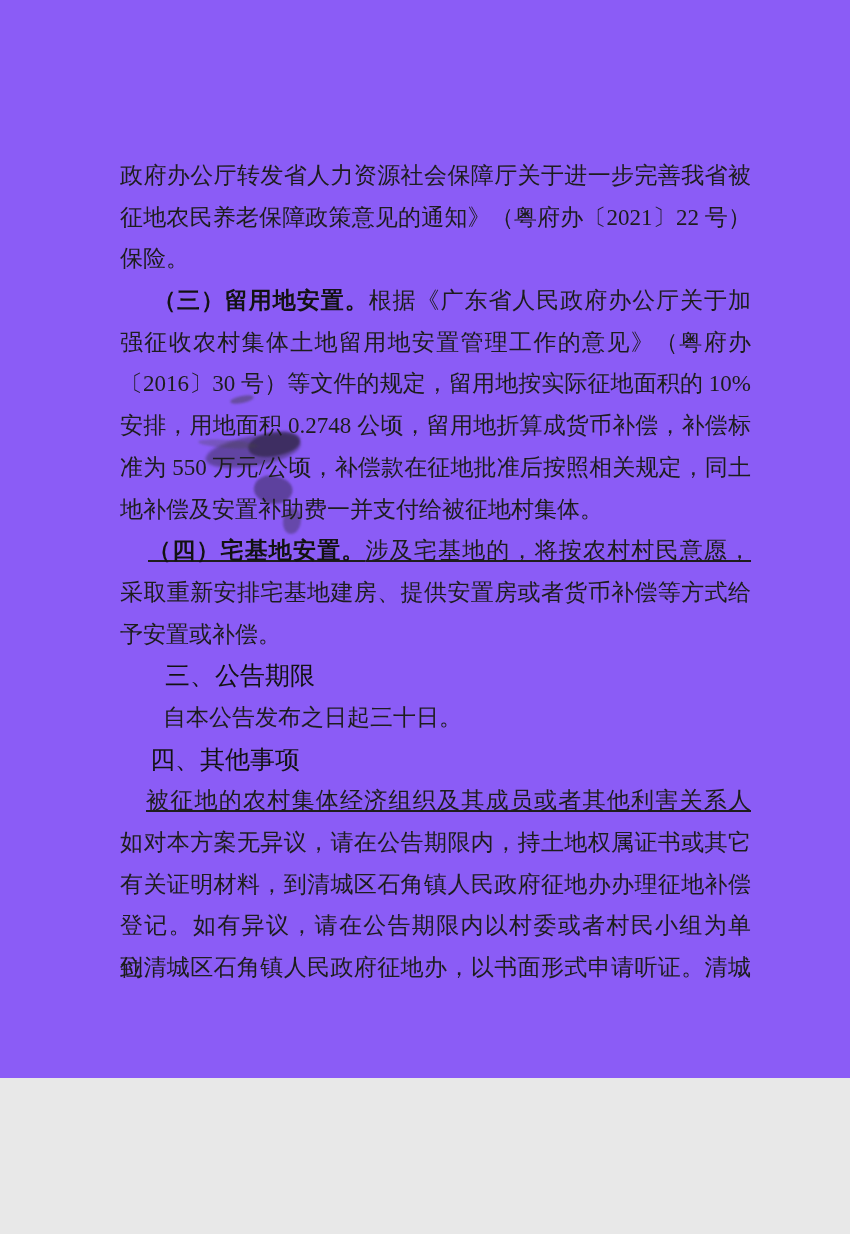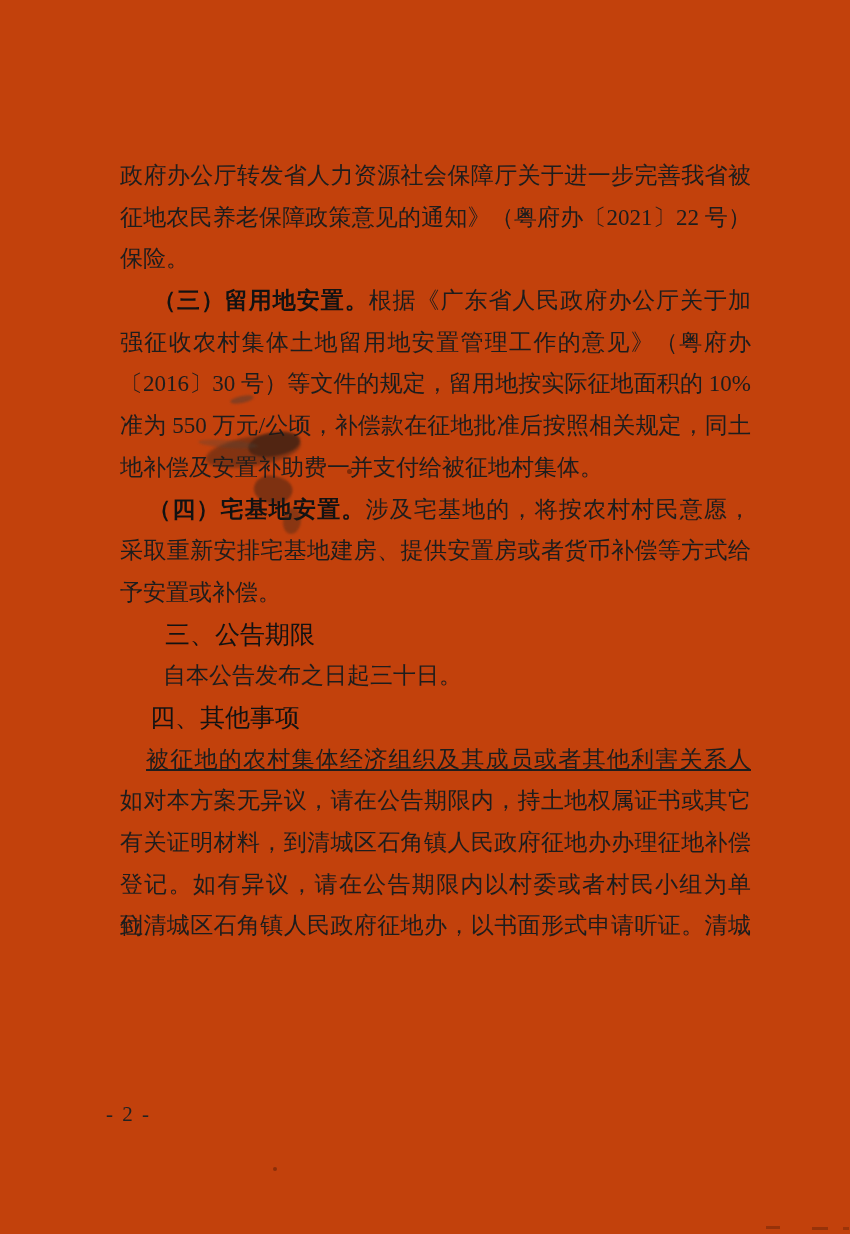--- a/index.html
+++ b/index.html
@@ -1,20 +1,20 @@
 <!DOCTYPE html>
 <html><head>
 <meta charset="utf-8">
 <style>
   html,body{margin:0;padding:0;background:#e8e8e8;}
   .page{
     position:relative;
-    width:850px;height:1234px;
+    width:850px;height:1078px;
     margin:0 auto;
-    background:#c2410c;
+    background:#8b5cf6;
     overflow:hidden;
     color:#1d1d1d;
   }
   .textblock{
     position:absolute;
     left:120px;top:155px;
     width:631px;
     font-family:"Liberation Serif","DejaVu Serif",serif;
     font-size:23px;
     color:#1d1d1d;
@@ -77,23 +77,24 @@
 
 <div class="page">
 
   <div class="textblock">
       <div class="line body fill"><span>政府办公厅转发省人力资源社会保障厅关于进一步完善我省被</span></div>
       <div class="line body fill"><span>征地农民养老保障政策意见的通知》（粤府办〔2021〕22 号）</span></div>
       <div class="line body"><span>保险。</span></div>
       <div class="line body fill" style="padding-left: 33px;"><span class="em">（三）留用地安置。</span><span>根据《广东省人民政府办公厅关于加</span></div>
       <div class="line body fill"><span>强征收农村集体土地留用地安置管理工作的意见》（粤府办</span></div>
       <div class="line body fill"><span>〔2016〕30 号）等文件的规定，留用地按实际征地面积的 10%</span></div>
+      <div class="line body fill"><span>安排，用地面积 0.2748 公顷，留用地折算成货币补偿，补偿标</span></div>
       <div class="line body fill"><span>准为 550 万元/公顷，补偿款在征地批准后按照相关规定，同土</span></div>
       <div class="line body"><span>地补偿及安置补助费一并支付给被征地村集体。</span></div>
-      <div class="line body fill" style="padding-left: 28px;"><span class="em">（四）宅基地安置。</span><span>涉及宅基地的，将按农村村民意愿，</span></div>
+      <div class="line body fill" style="padding-left: 28px; text-decoration: underline;"><span class="em">（四）宅基地安置。</span><span>涉及宅基地的，将按农村村民意愿，</span></div>
       <div class="line body fill"><span>采取重新安排宅基地建房、提供安置房或者货币补偿等方式给</span></div>
       <div class="line body"><span>予安置或补偿。</span></div>
       <div class="line heading" style="padding-left: 45px;"><span>三、公告期限</span></div>
       <div class="line body" style="padding-left: 43px; font-family: Liberation Serif, serif;"><span>自本公告发布之日起三十日。</span></div>
       <div class="line heading" style="padding-left: 30px;"><span>四、其他事项</span></div>
       <div class="line body fill" style="padding-left: 26px; text-decoration: underline;"><span>被征地的农村集体经济组织及其成员或者其他利害关系人</span></div>
       <div class="line body fill"><span>如对本方案无异议，请在公告期限内，持土地权属证书或其它</span></div>
       <div class="line body fill"><span>有关证明材料，到清城区石角镇人民政府征地办办理征地补偿</span></div>
       <div class="line body fill"><span>登记。如有异议，请在公告期限内以村委或者村民小组为单位，</span></div>
       <div class="line body fill"><span>到清城区石角镇人民政府征地办，以书面形式申请听证。清城</span></div>

